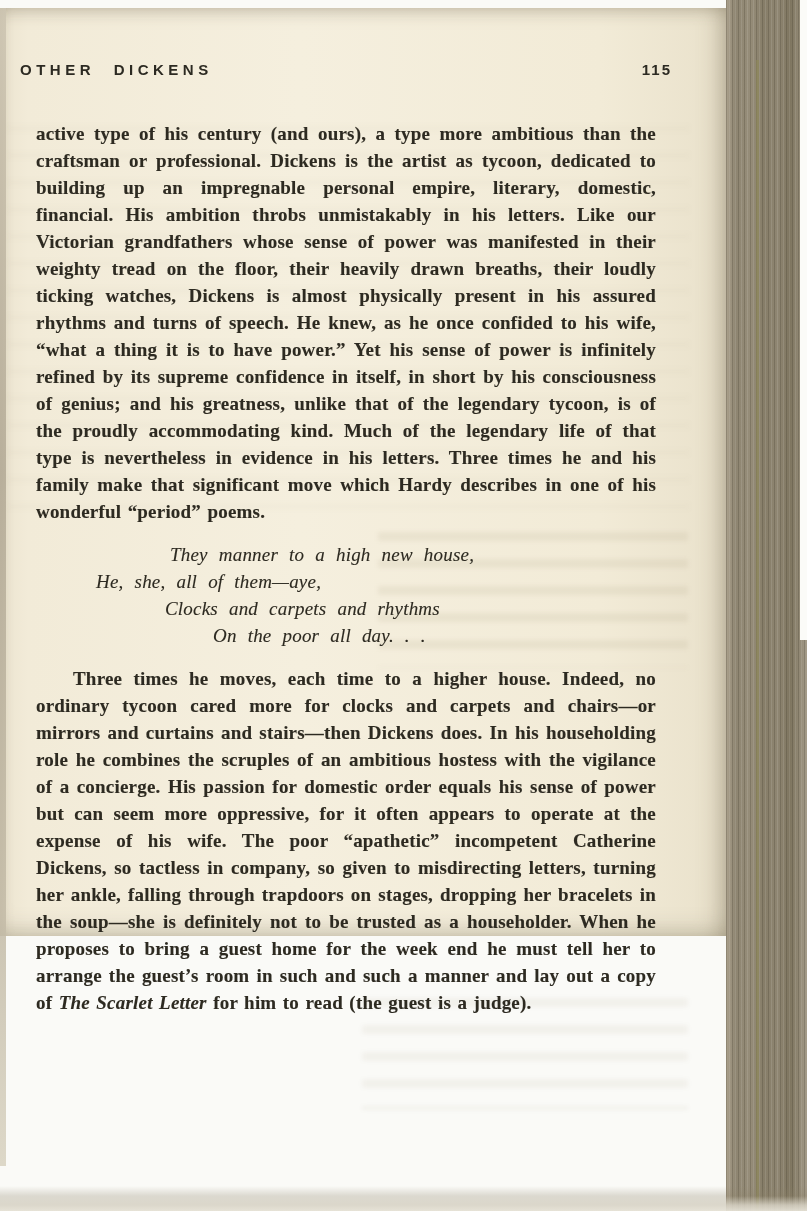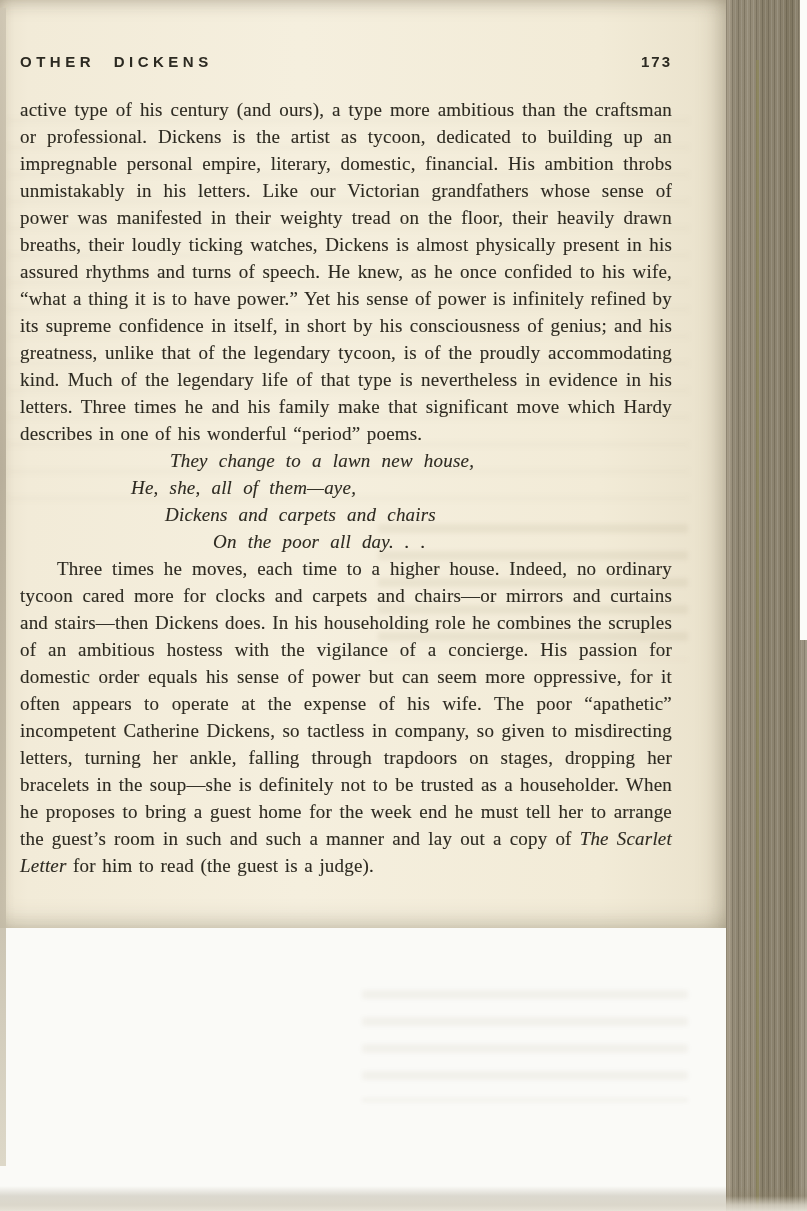--- a/index.html
+++ b/index.html
@@ -3,21 +3,21 @@
 <meta charset="utf-8">
 <style>
   html,body{margin:0;padding:0;background:#fafaf7;}
   .scan{
     position:relative;width:807px;height:1211px;overflow:hidden;
     background:#fafaf7;
     font-family:"Liberation Serif","DejaVu Serif",serif;
   }
   
   .page{
-    position:absolute;left:0;top:0;width:726px;height:928px;
+    position:absolute;left:0;top:8px;width:726px;height:928px;
     background:linear-gradient(90deg,#ece4d0 0px,#f2ebd8 28px,#f5efde 300px,#f2ebd7 600px,#e9e1cb 726px);
     box-shadow:
       inset -16px 0 22px -10px rgba(110,100,75,.38),
       inset 0 14px 18px -12px rgba(120,110,85,.35),
       inset 0 -18px 22px -12px rgba(120,110,85,.28),
       inset 10px 0 14px -10px rgba(120,110,85,.30);
   }
   
   .bleed{
     position:absolute;
@@ -37,26 +37,26 @@
   .head .title{letter-spacing:4.5px;word-spacing:10px;}
   .head .folio{letter-spacing:2px;}
   
   .content{
     position:absolute;left:20px;top:96px;width:652px;
     font-size:19px;line-height:27px;color:#2d2a21;
     text-align:justify;
     word-spacing:1.5px;letter-spacing:.2px;
     -webkit-text-stroke:.2px rgba(45,42,33,.5);
   }
-  .para{margin:0;}
+  .para{margin:16px;font-weight:bold;}
   .para.indent{text-indent:37px;}
   .para em{font-style:italic;}
   .poem{font-style:italic;text-align:left;word-spacing:.32em;margin:0;}
   .poem-line{margin-left:150px;}
-  .poem-line:nth-child(2){margin-left:111px;}
+  .poem-line:nth-child(2){margin-left:76px;}
   .poem-line:nth-child(3){margin-left:145px;}
   .poem-line:nth-child(4){margin-left:193px;}
   
   .fore-edge{
     position:absolute;left:726px;top:0;width:81px;height:1211px;
     background:
       repeating-linear-gradient(90deg, rgba(50,44,30,.22) 0 1px, rgba(255,255,255,0) 1px 3px, rgba(255,255,255,.10) 3px 4px, rgba(255,255,255,0) 4px 6px),
       linear-gradient(90deg,#aaa08c 0px,#8e8571 10px,#968d79 24px,#867d68 38px,#8f8672 52px,#7e755f 64px,#938a76 74px,#a59c8a 81px);
   }
   .fore-edge .tint-line{
@@ -85,29 +85,29 @@
 
 <div class="scan">
 
   <div class="page">
     <div class="bleed b3"></div>
     <div class="bleed b1"></div>
     <div class="bleed b2"></div>
 
     <div class="head">
       <span class="title">OTHER DICKENS</span>
-      <span class="folio">173</span>
+      <span class="folio">115</span>
     </div>
 
     <div class="content">
         <p class="para"><span>active type of his century (and ours), a type more ambitious than the craftsman or professional. Dickens is the artist as tycoon, dedicated to building up an impregnable personal empire, literary, domestic, financial. His ambition throbs unmistakably in his letters. Like our Victorian grandfathers whose sense of power was manifested in their weighty tread on the floor, their heavily drawn breaths, their loudly ticking watches, Dickens is almost physically present in his assured rhythms and turns of speech. He knew, as he once confided to his wife, “what a thing it is to have power.” Yet his sense of power is infinitely refined by its supreme confidence in itself, in short by his consciousness of genius; and his greatness, unlike that of the legendary tycoon, is of the proudly accommodating kind. Much of the legendary life of that type is nevertheless in evidence in his letters. Three times he and his family make that significant move which Hardy describes in one of his wonderful “period” poems.</span></p>
         <div class="poem">
-          <div class="poem-line">They change to a lawn new house,</div>
+          <div class="poem-line">They manner to a high new house,</div>
           <div class="poem-line">He, she, all of them—aye,</div>
-          <div class="poem-line">Dickens and carpets and chairs</div>
+          <div class="poem-line">Clocks and carpets and rhythms</div>
           <div class="poem-line">On the poor all day. . .</div>
         </div>
         <p class="para indent"><span>Three times he moves, each time to a higher house. Indeed, no ordinary tycoon cared more for clocks and carpets and chairs—or mirrors and curtains and stairs—then Dickens does. In his householding role he combines the scruples of an ambitious hostess with the vigilance of a concierge. His passion for domestic order equals his sense of power but can seem more oppressive, for it often appears to operate at the expense of his wife. The poor “apathetic” incompetent Catherine Dickens, so tactless in company, so given to misdirecting letters, turning her ankle, falling through trapdoors on stages, dropping her bracelets in the soup—she is definitely not to be trusted as a householder. When he proposes to bring a guest home for the week end he must tell her to arrange the guest’s room in such and such a manner and lay out a copy of </span><em>The Scarlet Letter</em><span> for him to read (the guest is a judge).</span></p>
       </div>
   </div>
 
   <div class="left-edge"></div>
 
   <div class="fore-edge">
     <div class="tint-line"></div>

